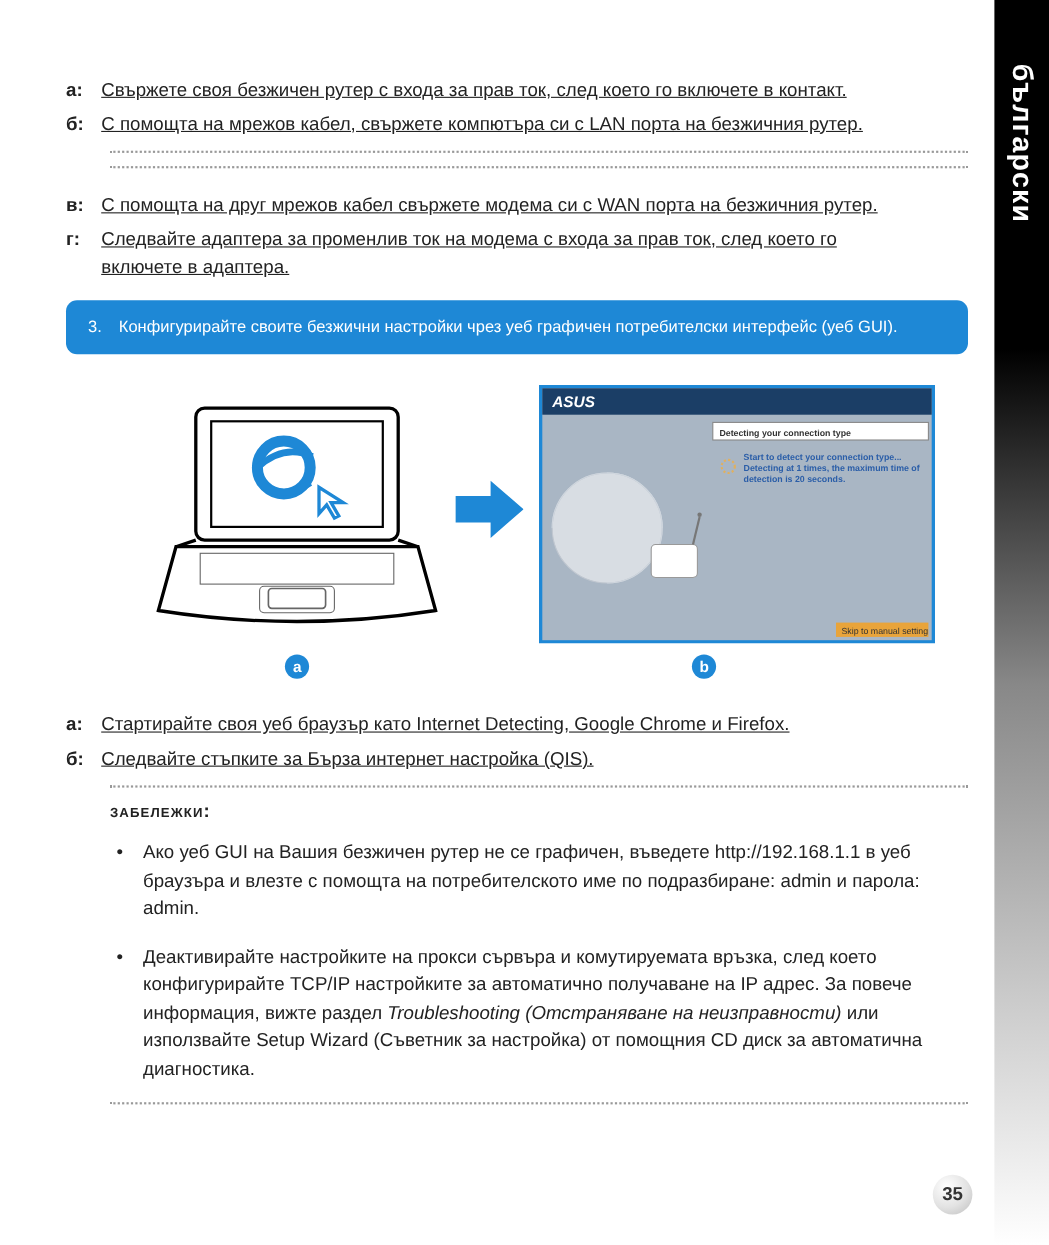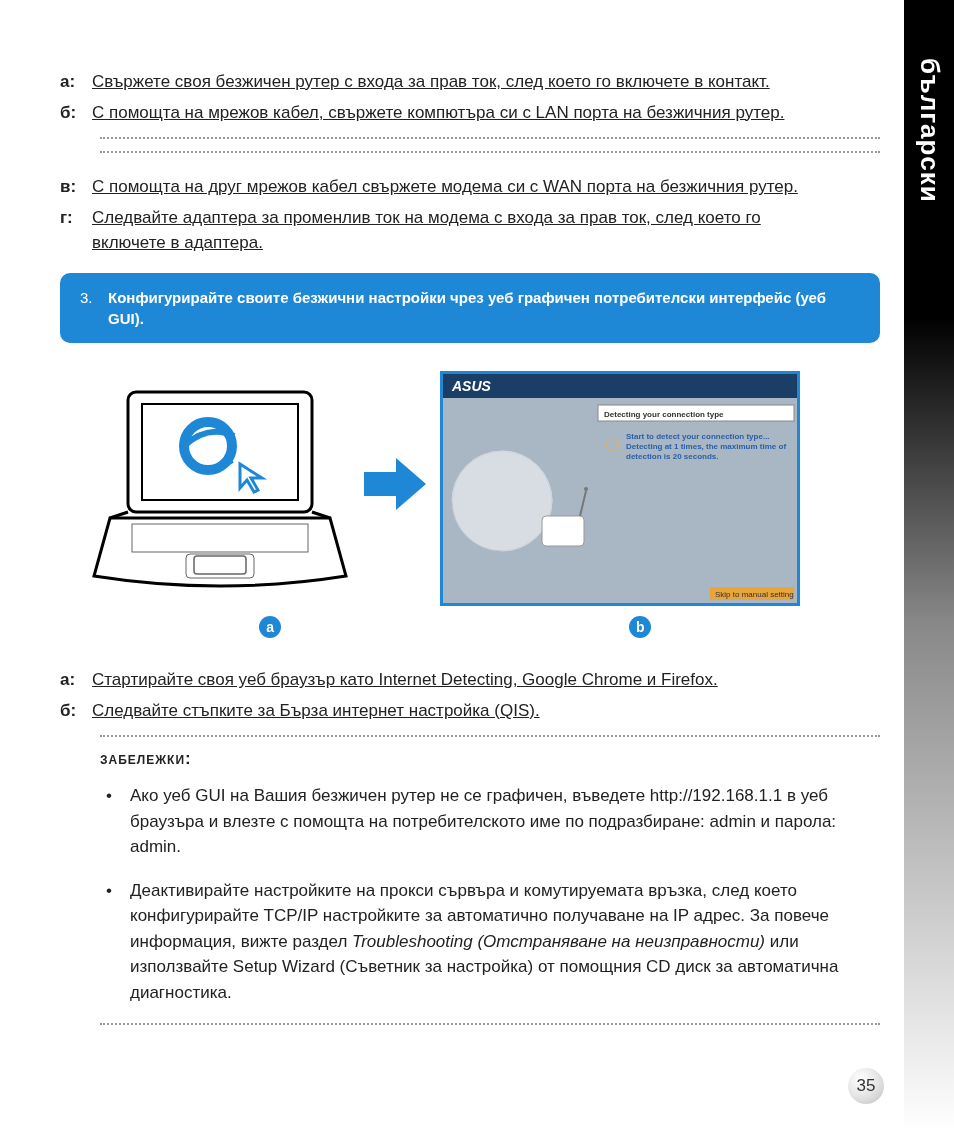--- a/index.html
+++ b/index.html
@@ -68,25 +68,25 @@
     background: #1e88d6;
     color: #fff;
     border-radius: 10px;
     padding: 14px 20px;
     margin: 18px 0 28px 0;
     font-size: 15px;
     line-height: 1.4;
     display: flex;
   }
   .step-box .num { width: 28px; flex-shrink: 0; }
-  .step-box .body { font-weight: bold; }
+  .step-box .body { font-weight: normal; }
   .illus-row {
     display: flex;
     align-items: center;
-    justify-content: flex-start;
+    justify-content: flex-end;
     gap: 8px;
     margin-bottom: 10px;
     padding: 0 30px;
   }
   .laptop-svg { width: 260px; height: 210px; }
   .arrow-right {
     color: #1e88d6;
     font-size: 60px;
     line-height: 1;
     margin: 0 6px;
@@ -132,21 +132,21 @@
     position: absolute;
     right: 70px;
     bottom: 28px;
     width: 36px;
     height: 36px;
     border-radius: 50%;
     background: radial-gradient(circle at 35% 30%, #fff, #e2e2e2 55%, #bdbdbd);
     display: flex;
     align-items: center;
     justify-content: center;
-    font-weight: normal;
+    font-weight: bold;
     font-size: 17px;
     color: #333;
   }
   .bold { font-weight: normal; }
   .italic { font-style: italic; }
 </style>
 </head>
 <body>
 
 <div class="side-tab">

